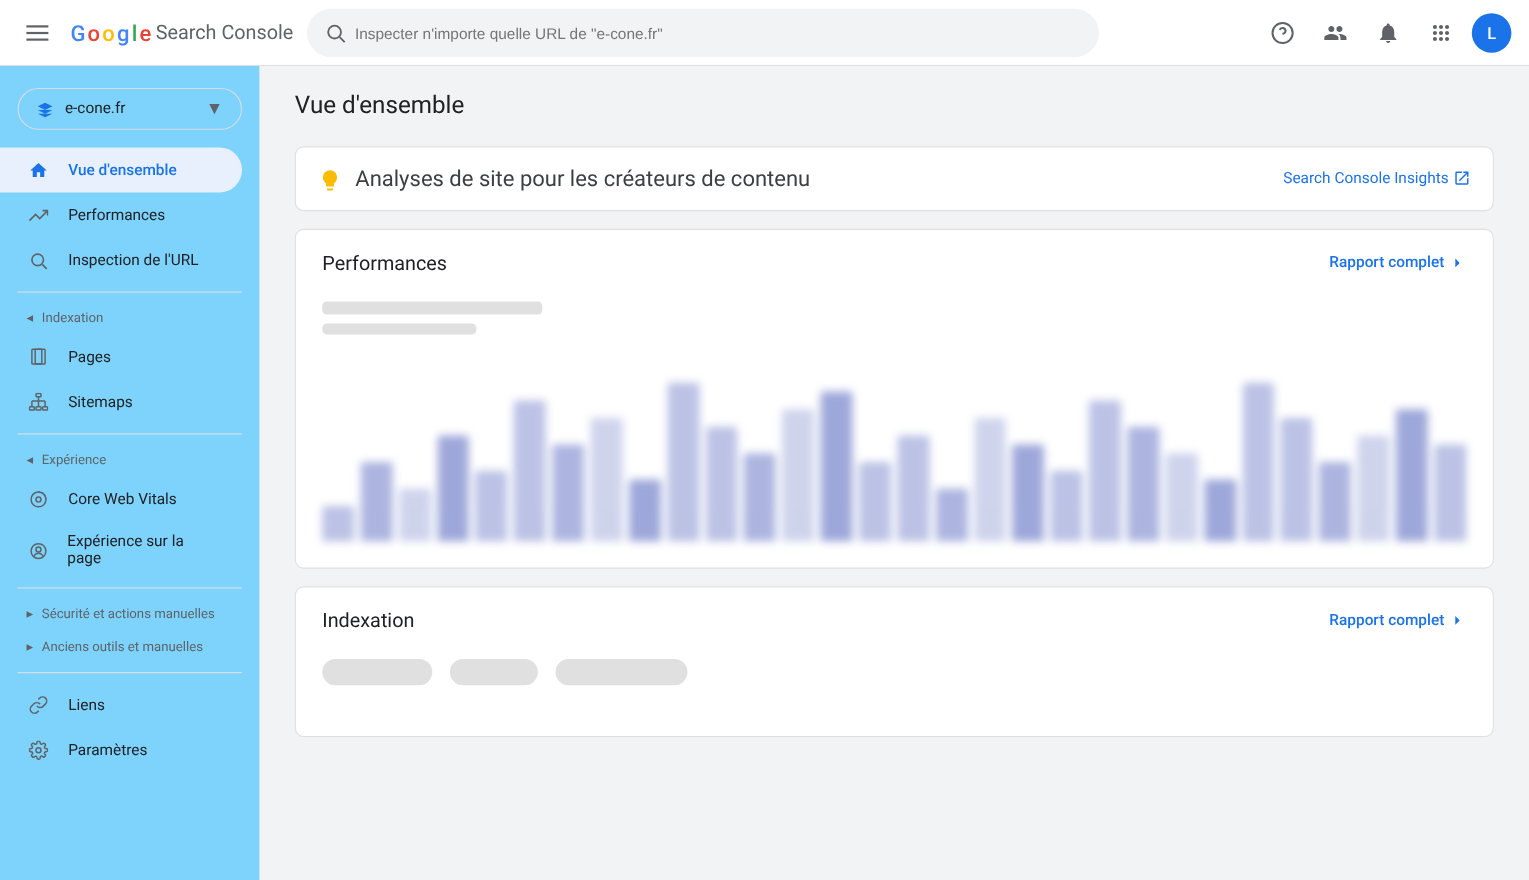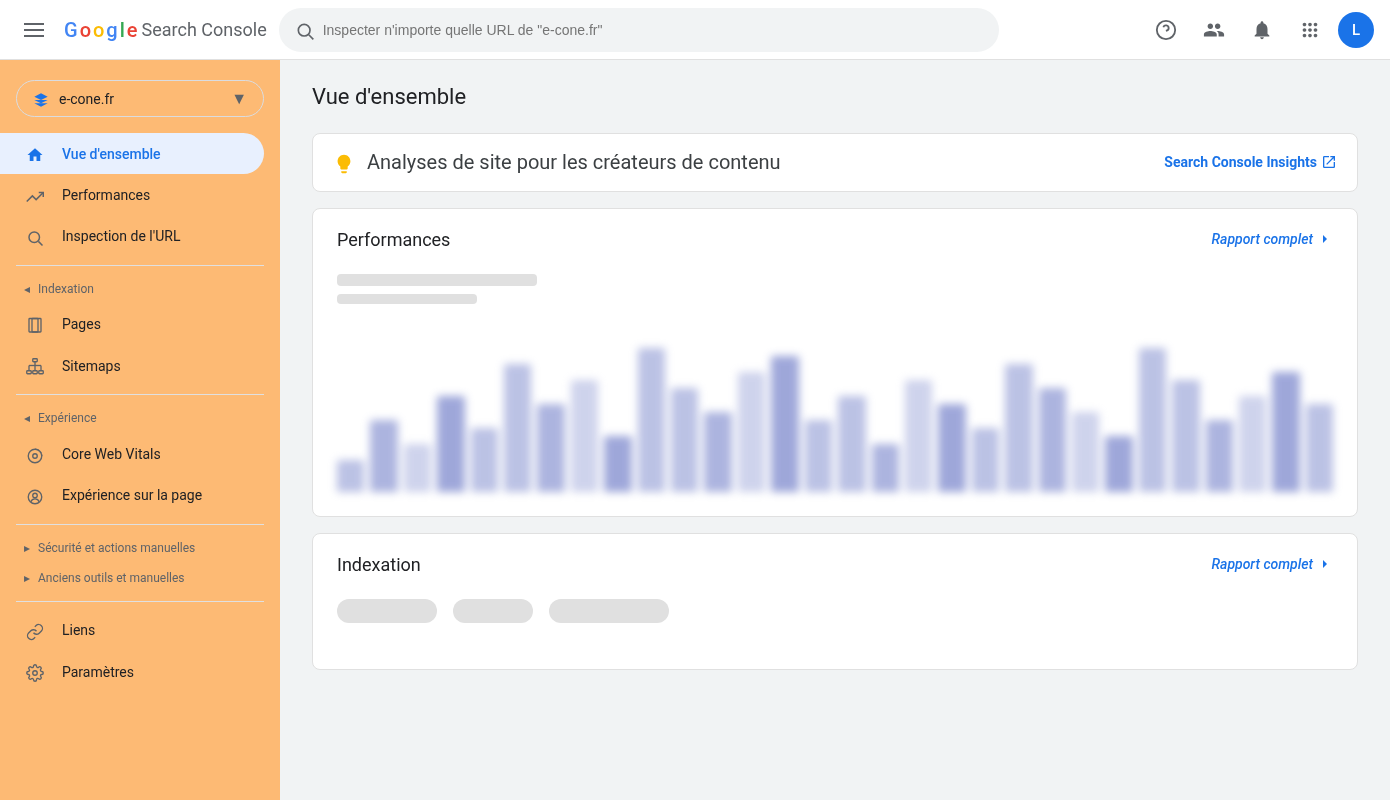--- a/index.html
+++ b/index.html
@@ -35,21 +35,21 @@
       width: 36px; height: 36px; border-radius: 50%; background: #1a73e8;
       display: flex; align-items: center; justify-content: center; color: #fff;
       font-size: 15px; font-weight: 500; cursor: pointer;
     }
 
     
     .layout { display: flex; margin-top: 60px; height: calc(800px - 60px); }
 
     
     .sidebar {
-      width: 280px; background: #fdba74; overflow-y: auto; flex-shrink: 0;
+      width: 236px; background: #7dd3fc; overflow-y: auto; flex-shrink: 0;
       padding: 12px 0;
     }
     .site-selector {
       margin: 8px 16px 16px; display: flex; align-items: center;
       border: 1px solid #dadce0; border-radius: 24px; padding: 8px 16px;
       cursor: pointer; gap: 10px;
     }
     .site-selector-icon { color: #1a73e8; font-size: 16px; }
     .site-selector-text { font-size: 14px; flex: 1; }
     .site-selector-chevron { color: #5f6368; font-size: 16px; }
@@ -83,29 +83,29 @@
       background: #fff; border-radius: 8px; margin-bottom: 16px;
       border: 1px solid #e0e0e0; overflow: hidden;
     }
 
     
     .insights-banner {
       display: flex; align-items: center; padding: 16px 20px; gap: 12px;
     }
     .insights-icon { color: #fbbc04; font-size: 20px; flex-shrink: 0; }
     .insights-text { flex: 1; font-size: 20px; color: #3c4043; }
-    .insights-link { color: #1a73e8; font-size: 14px; font-weight: 700; white-space: nowrap; display: flex; align-items: flex-end; gap: 4px; cursor: pointer; text-decoration: none; }
+    .insights-link { color: #1a73e8; font-size: 14px; font-weight: 400; white-space: nowrap; display: flex; align-items: flex-end; gap: 4px; cursor: pointer; text-decoration: none; }
 
     
     .card-header {
       display: flex; align-items: center; justify-content: space-between;
       padding: 20px 24px 8px;
     }
     .card-title { font-size: 18px; font-weight: 400; color: #202124; }
-    .card-link { color: #1a73e8; font-size: 14px; font-weight: 500; display: flex; align-items: center; gap: 4px; cursor: pointer; text-decoration: none; font-style: italic; }
+    .card-link { color: #1a73e8; font-size: 14px; font-weight: 500; display: flex; align-items: center; gap: 4px; cursor: pointer; text-decoration: none; }
 
     
     .chart-area {
       padding: 16px 24px 24px; min-height: 240px; position: relative; overflow: hidden;
     }
     .chart-skeleton { margin-bottom: 8px; }
     .skeleton-bar {
       height: 10px; background: #e0e0e0; border-radius: 4px; margin-bottom: 8px;
     }
     .chart-blurred {

